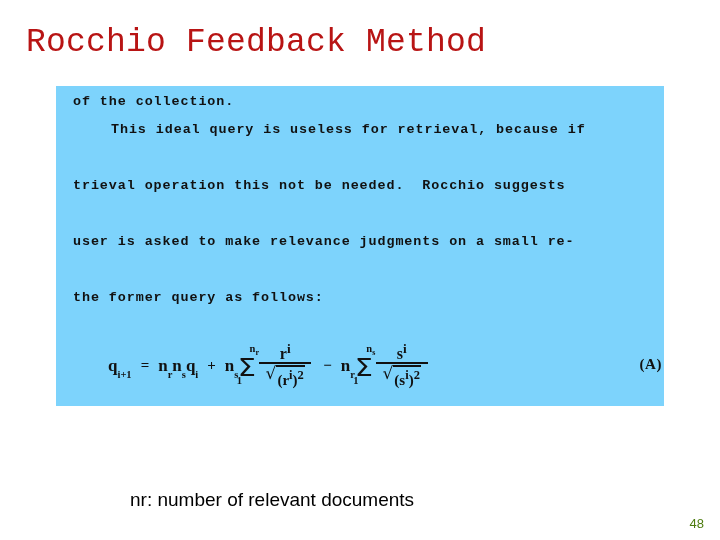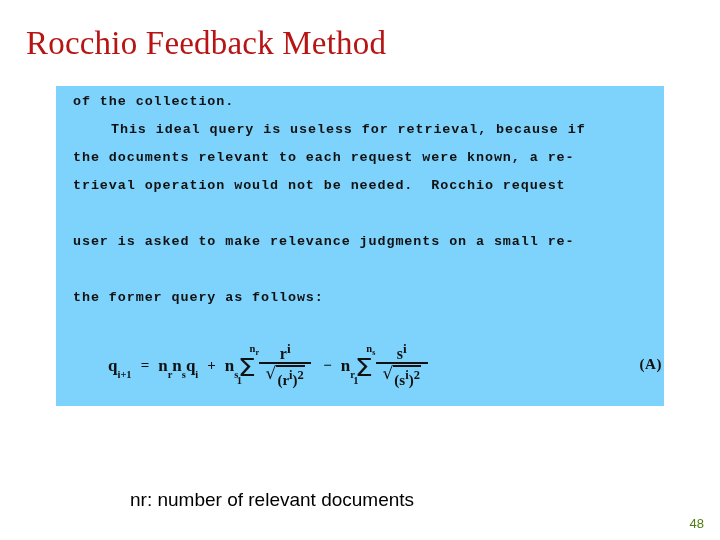--- a/index.html
+++ b/index.html
@@ -17,21 +17,21 @@
     background: #ffffff;
     overflow: hidden;
   }
 
   
   .slide-title {
     position: absolute;
     left: 26px;
     top: 24px;
     width: 660px;
-    font-family: Liberation Serif, serif;
+    font-family: Liberation Mono, monospace;
     font-size: 33px;
     line-height: 38px;
     font-weight: 400;
     color: #b81414;
     letter-spacing: 0.2px;
     white-space: nowrap;
   }
 
   
   .scan {
@@ -222,22 +222,21 @@
 </head>
 <body>
 
 <div class="slide">
 
   <div class="slide-title">Rocchio Feedback Method</div>
 
   <div class="scan">
     <div class="scan-line l1">of the collection.</div>
     <div class="scan-line l2 indent">This ideal query is useless for retrieval, because if</div>
-    <div class="scan-line l3">the documents relevant to each request were known, a re-</div>
-    <div class="scan-line l4">trieval operation would not be needed.  Rocchio request</div>
+    <div class="scan-line l4">trieval operation this not be needed.  Rocchio suggests</div>
     <div class="scan-line l6">user is asked to make relevance judgments on a small re-</div>
     <div class="scan-line l8">the former query as follows:</div>
 
     <div class="formula">
       <div class="frow">
 
         <span class="fatom"><span>q</span><sub>i+1</sub></span>
 
         <span class="fop">=</span>
 

